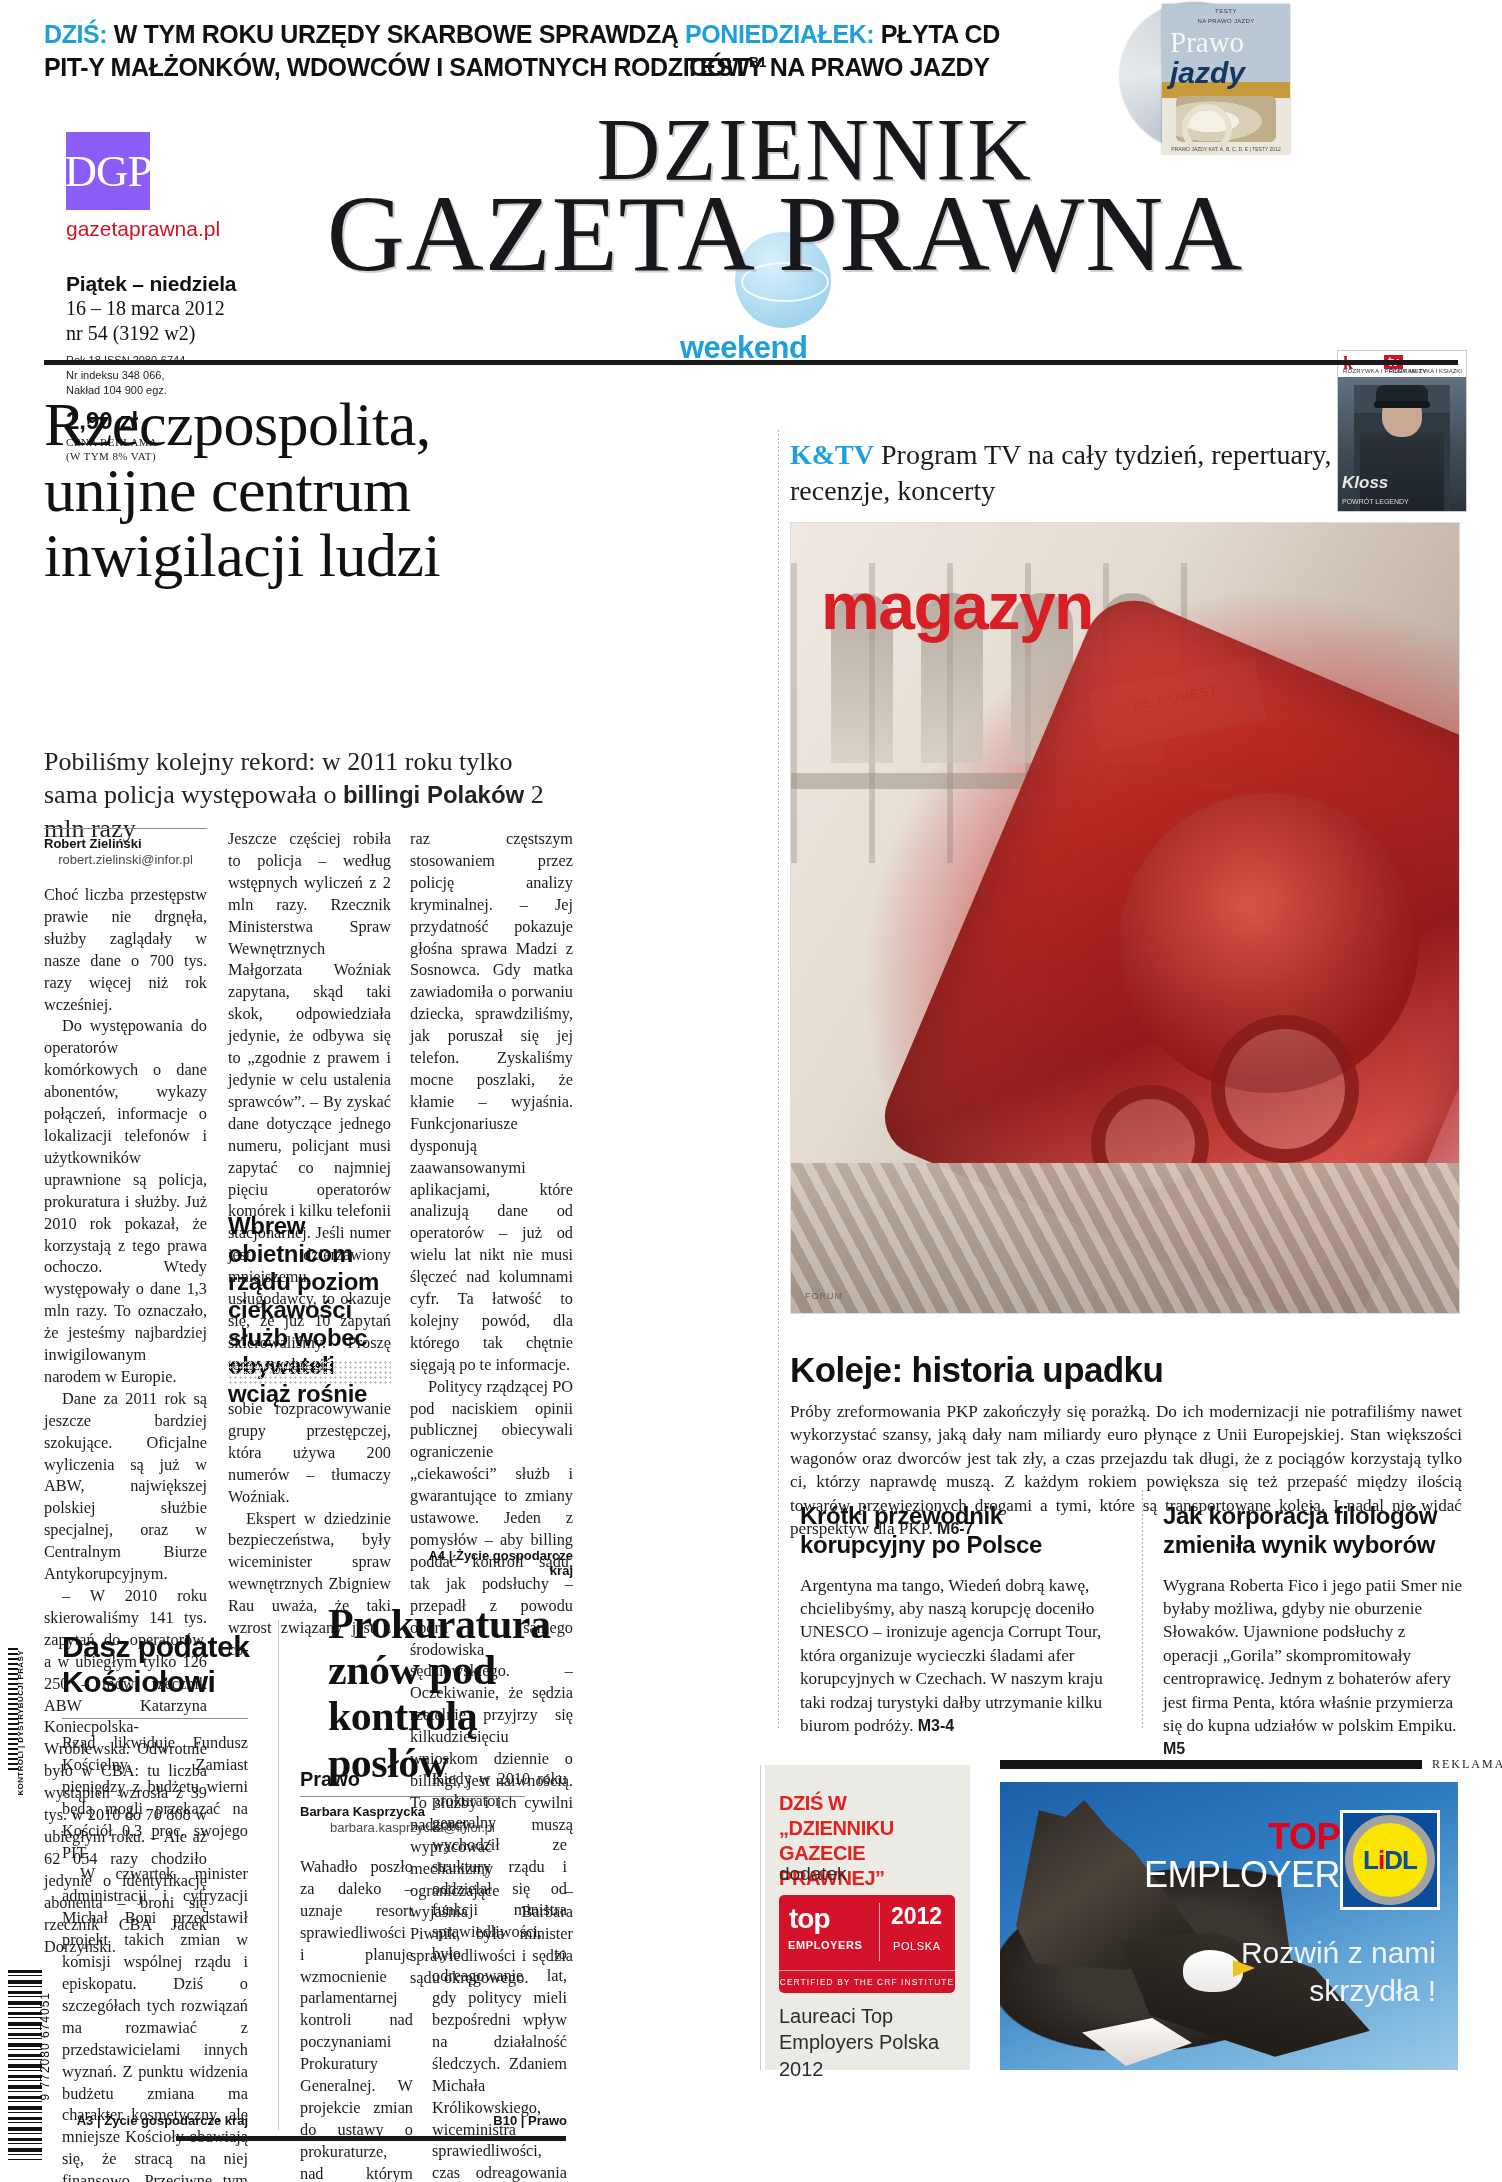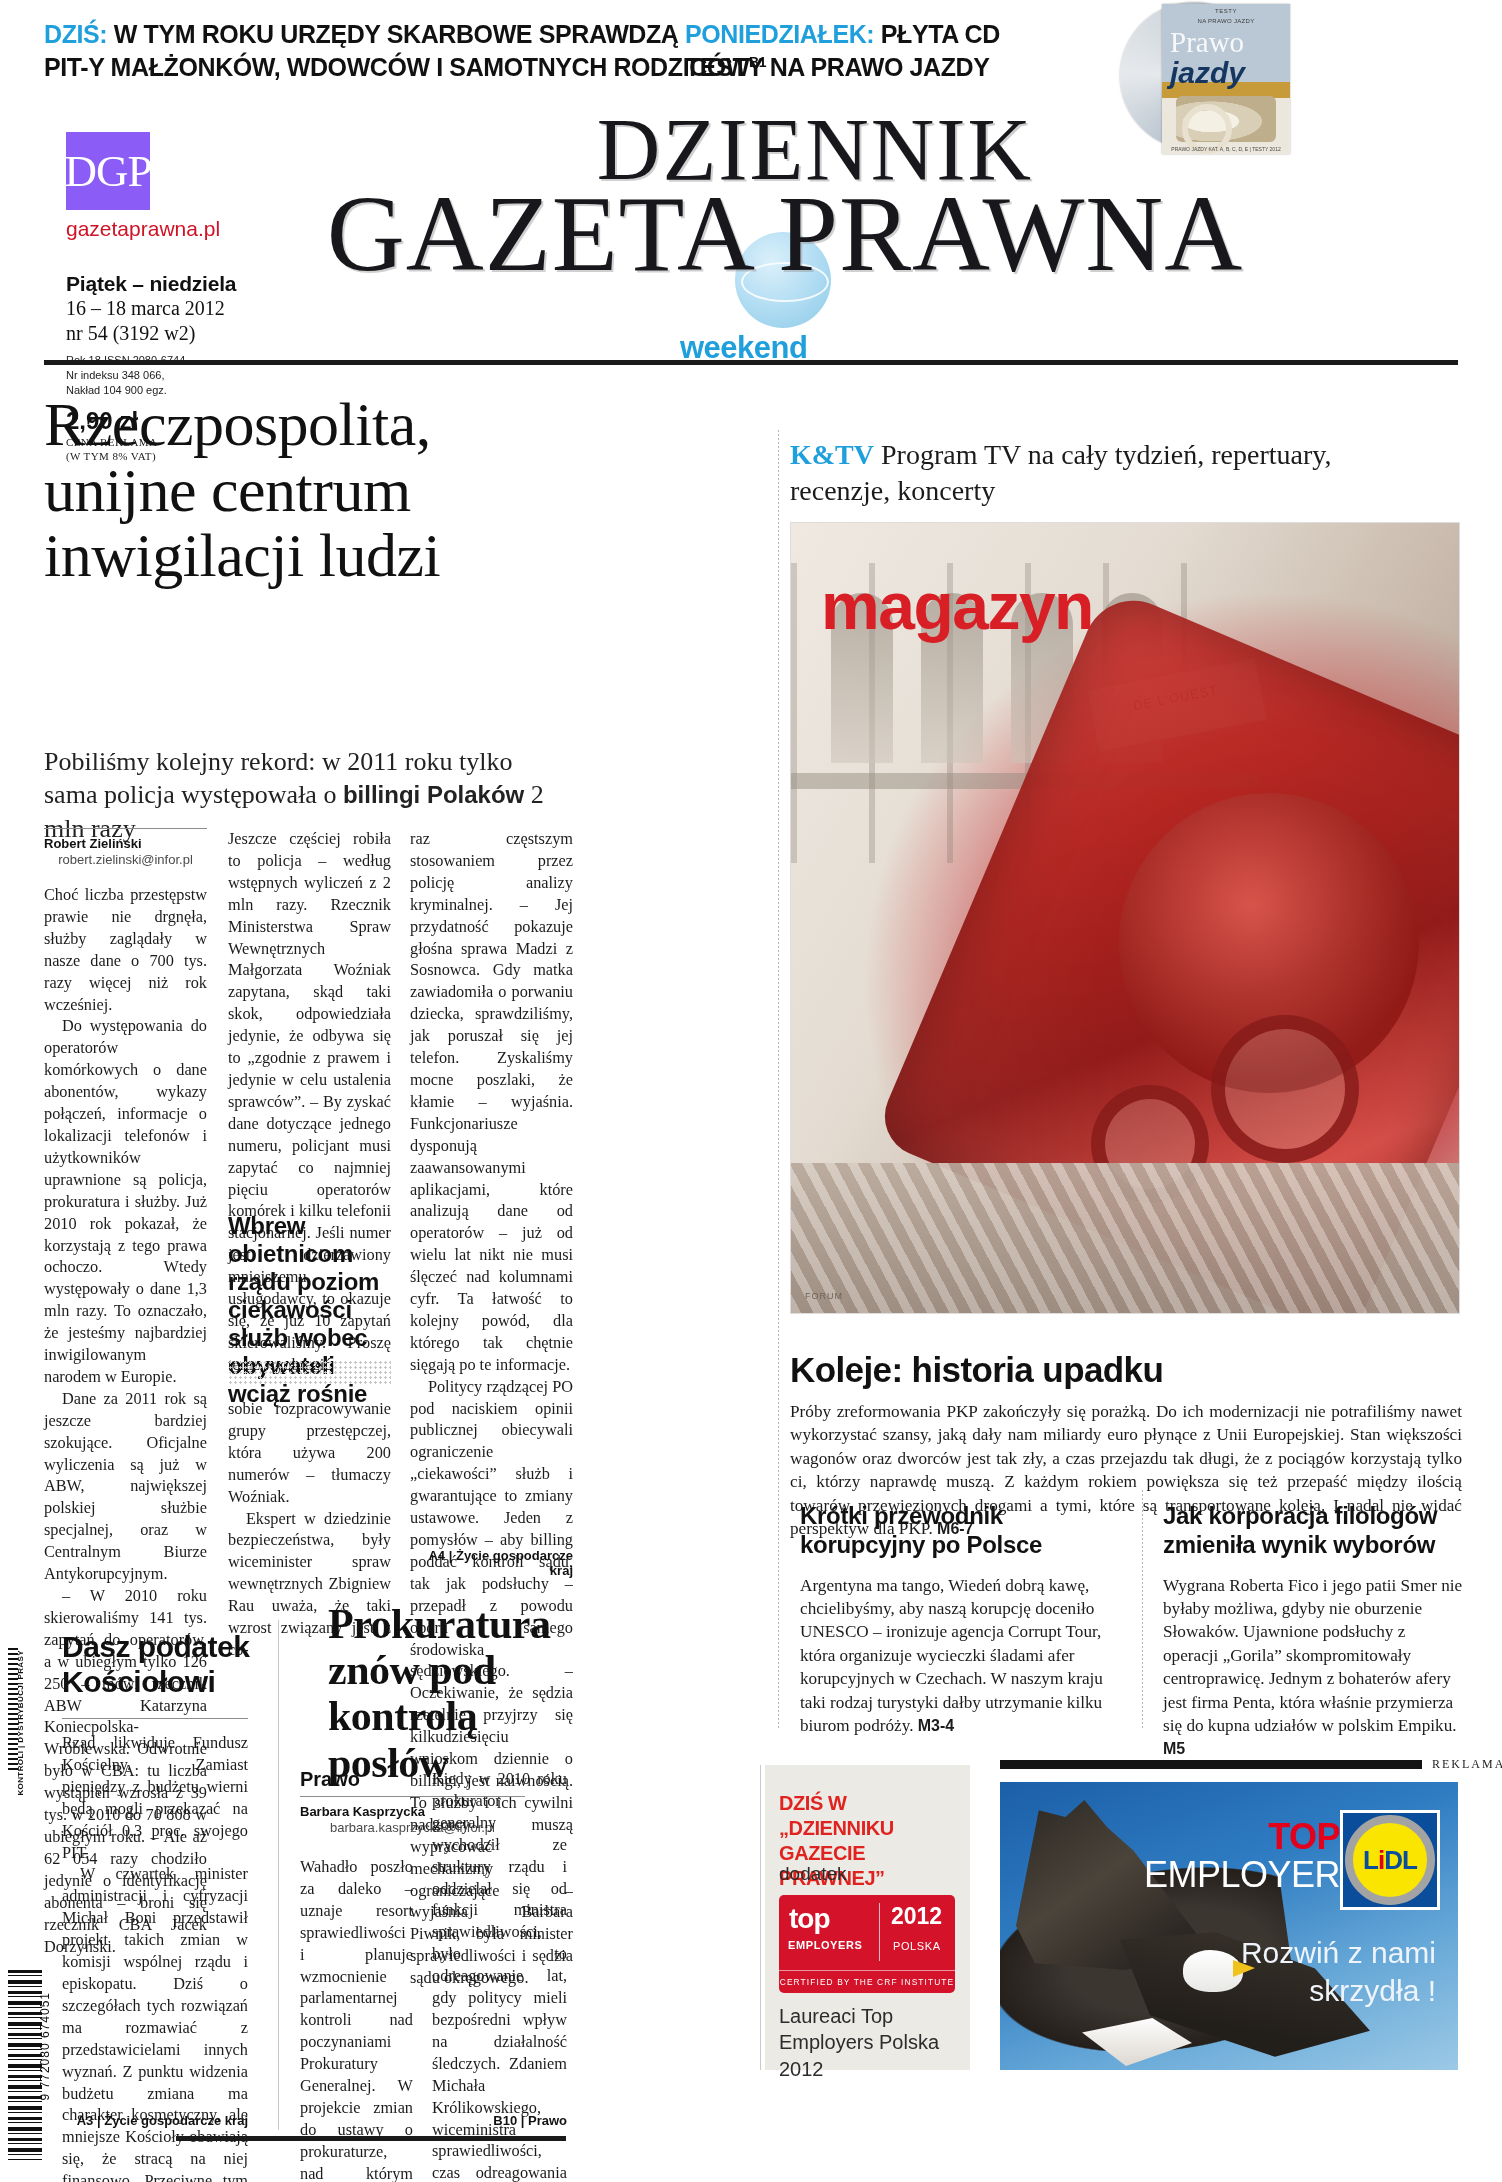--- a/index.html
+++ b/index.html
@@ -539,20 +539,34 @@
       <div class="issue-price">2,90 zł</div>
       <div class="issue-pricelabel">CENA REKLAMA</div>
       <div class="issue-pricelabel">(W TYM 8% VAT)</div>
     </div>
 
     <div class="title-dziennik">DZIENNIK</div>
     <div class="globe"></div>
     <div class="title-gazeta">GAZETA PRAWNA</div>
     <div class="weekend">weekend</div>
 
+    <div class="ktv-thumb">
+      <div class="ktvbar"></div>
+      <div class="ktvlogo">k</div>
+      <div class="ktvtv">tv</div>
+      <div class="ktvsub">ROZRYWKA I PROGRAM TV</div>
+      <div class="ktvsub2">FILMY, MUZYKA I KSIĄŻKI</div>
+      <div class="figure"></div>
+      <div class="body"></div>
+      <div class="head"></div>
+      <div class="cap"></div>
+      <div class="capvis"></div>
+      <div class="klosslabel">Kloss</div>
+      <div class="klosssub">POWRÓT LEGENDY</div>
+    </div>
 
     <div class="rule-heavy" style="top:268px;"></div>
   </div>
 
   <div class="lead-head">Rzeczpospolita, unijne centrum inwigilacji ludzi</div>
 
   <div class="lead-sub">
     <span>Pobiliśmy kolejny rekord: w 2011 roku tylko sama policja występowała o </span><b>billingi Polaków</b><span> 2 mln razy</span>
   </div>
 

